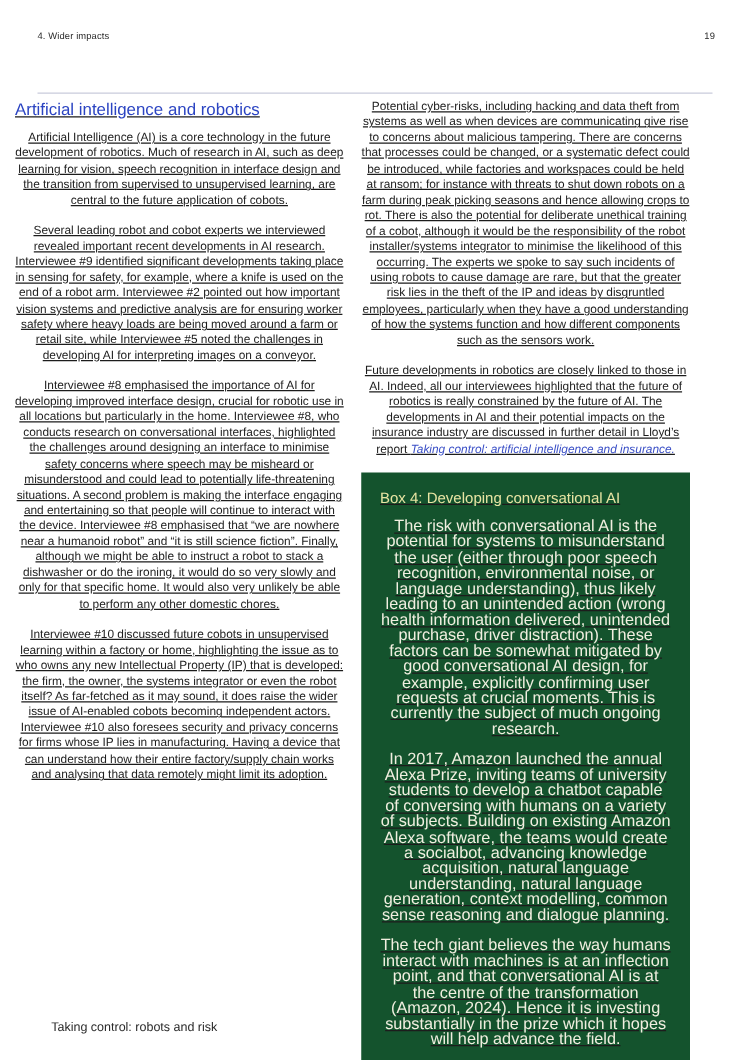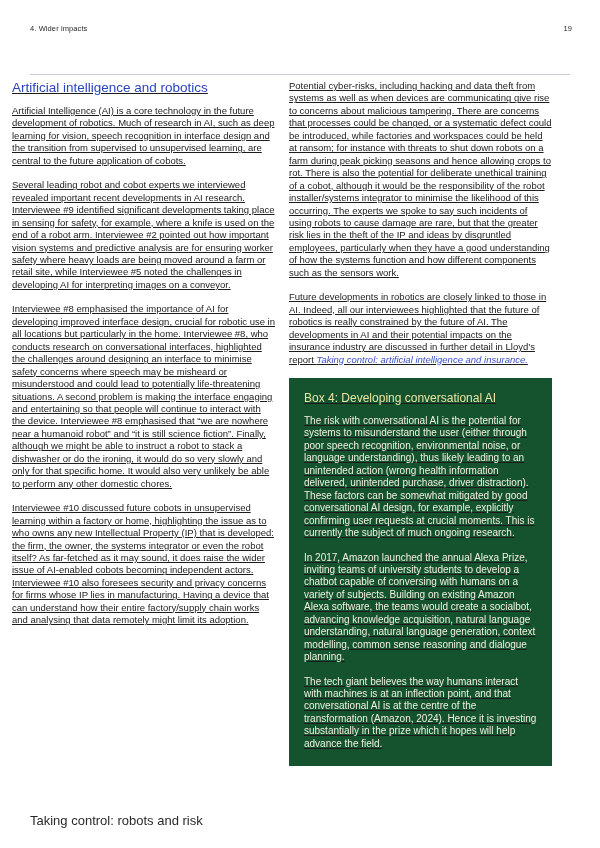--- a/index.html
+++ b/index.html
@@ -48,51 +48,51 @@
     text-decoration: underline;
   }
   .col { font-size: 9.5px; line-height: 12.45px; color: #1c1c1c; }
   h1.section-heading {
     color: #2b44c2;
     font-size: 13.5px;
     font-weight: 400;
     line-height: 16px;
     margin-bottom: 9px;
   }
-  .col p { margin-bottom: 12px; }
+  .col p { margin-bottom: 12px; text-align: center; }
   .report-link {
     color: #3a4fc6;
     font-style: italic;
     text-decoration: none;
     cursor: pointer;
   }
   .info-box {
     background: #14532d;
     padding: 13px 15px 16px 15px;
     margin-top: 11px;
   }
   .box-title {
     color: #e9e5a4;
     font-size: 12px;
     font-weight: 400;
     line-height: 15px;
     margin-bottom: 9px;
   }
   .info-box p {
     color: #f1efe0;
-    font-size: 10px;
+    font-size: 13px;
     line-height: 12.45px;
     margin-bottom: 12px;
   }
   .info-box p:last-child { margin-bottom: 0; }
   .page-footer {
     position: absolute;
-    left: 30px;
+    left: 41px;
     bottom: 20px;
-    font-size: 13px;
+    font-size: 10px;
     color: #2a2a2a;
   }
 </style>
 </head>
 <body>
 
 <div class="page">
 
   <div class="page-header">
     <span>4. Wider impacts</span>

